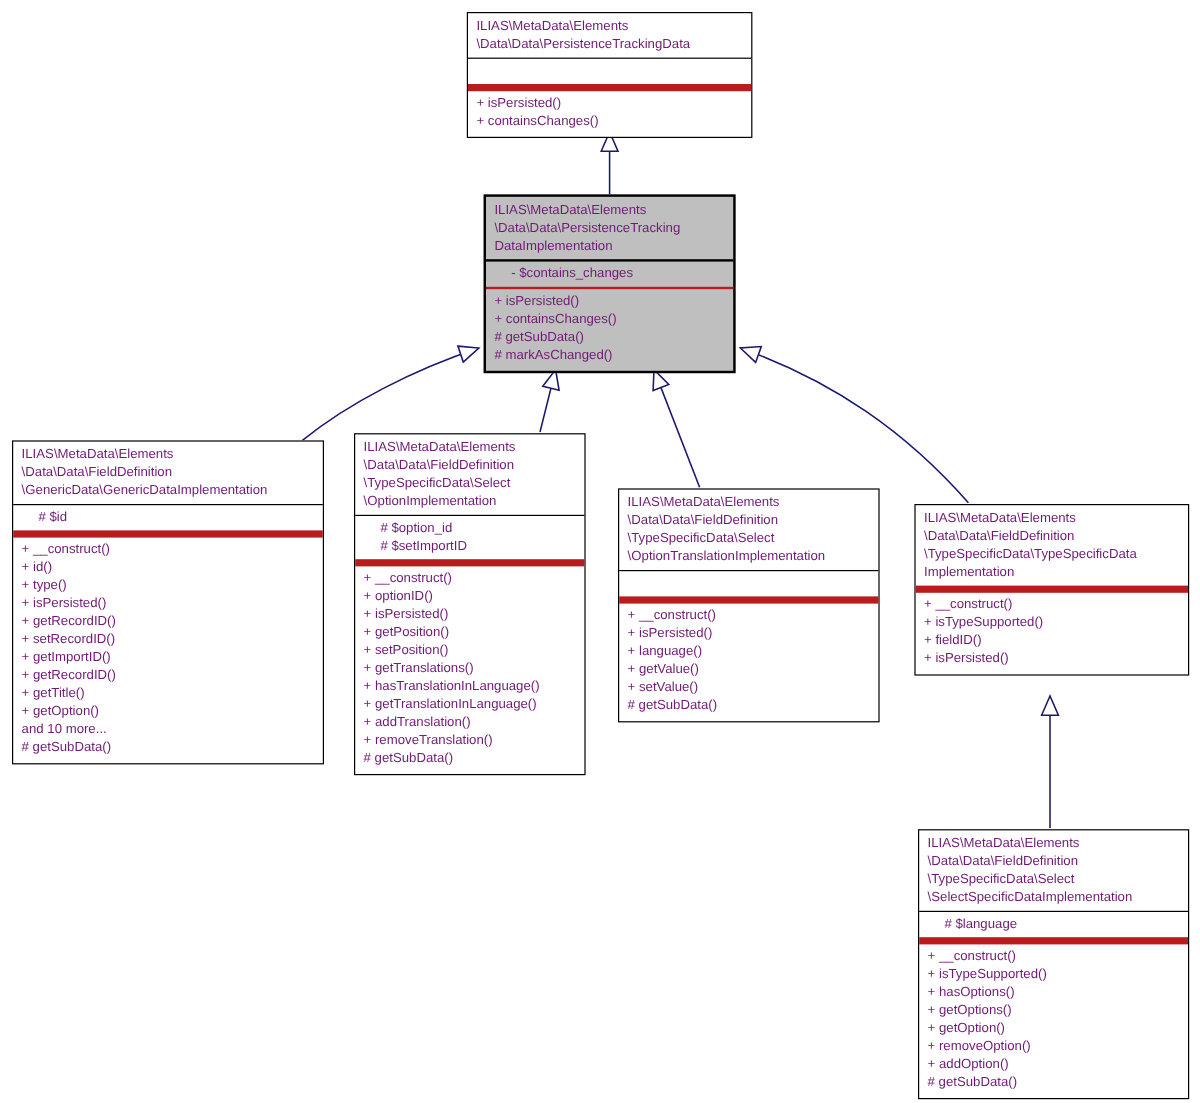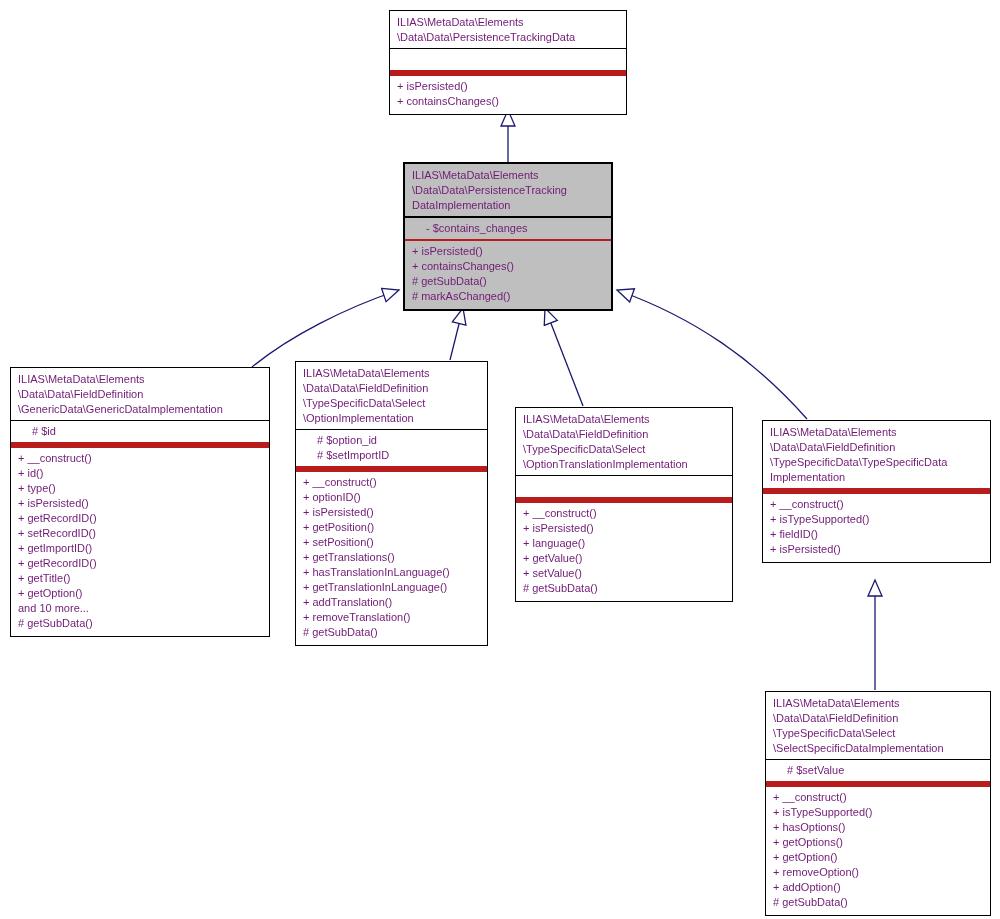--- a/index.html
+++ b/index.html
@@ -163,21 +163,21 @@
   </div>
 
   <div id="box-ssdi" class="uml-box">
     <div class="box-title">
       <div>ILIAS\MetaData\Elements</div>
       <div>\Data\Data\FieldDefinition</div>
       <div>\TypeSpecificData\Select</div>
       <div>\SelectSpecificDataImplementation</div>
     </div>
     <div class="attrs-section">
-        <div># $setValue</div>
+        <div># $language</div>
       </div>
     <div class="methods-section">
         <div>+ __construct()</div>
         <div>+ isTypeSupported()</div>
         <div>+ hasOptions()</div>
         <div>+ getOptions()</div>
         <div>+ getOption()</div>
         <div>+ removeOption()</div>
         <div>+ addOption()</div>
         <div># getSubData()</div>

